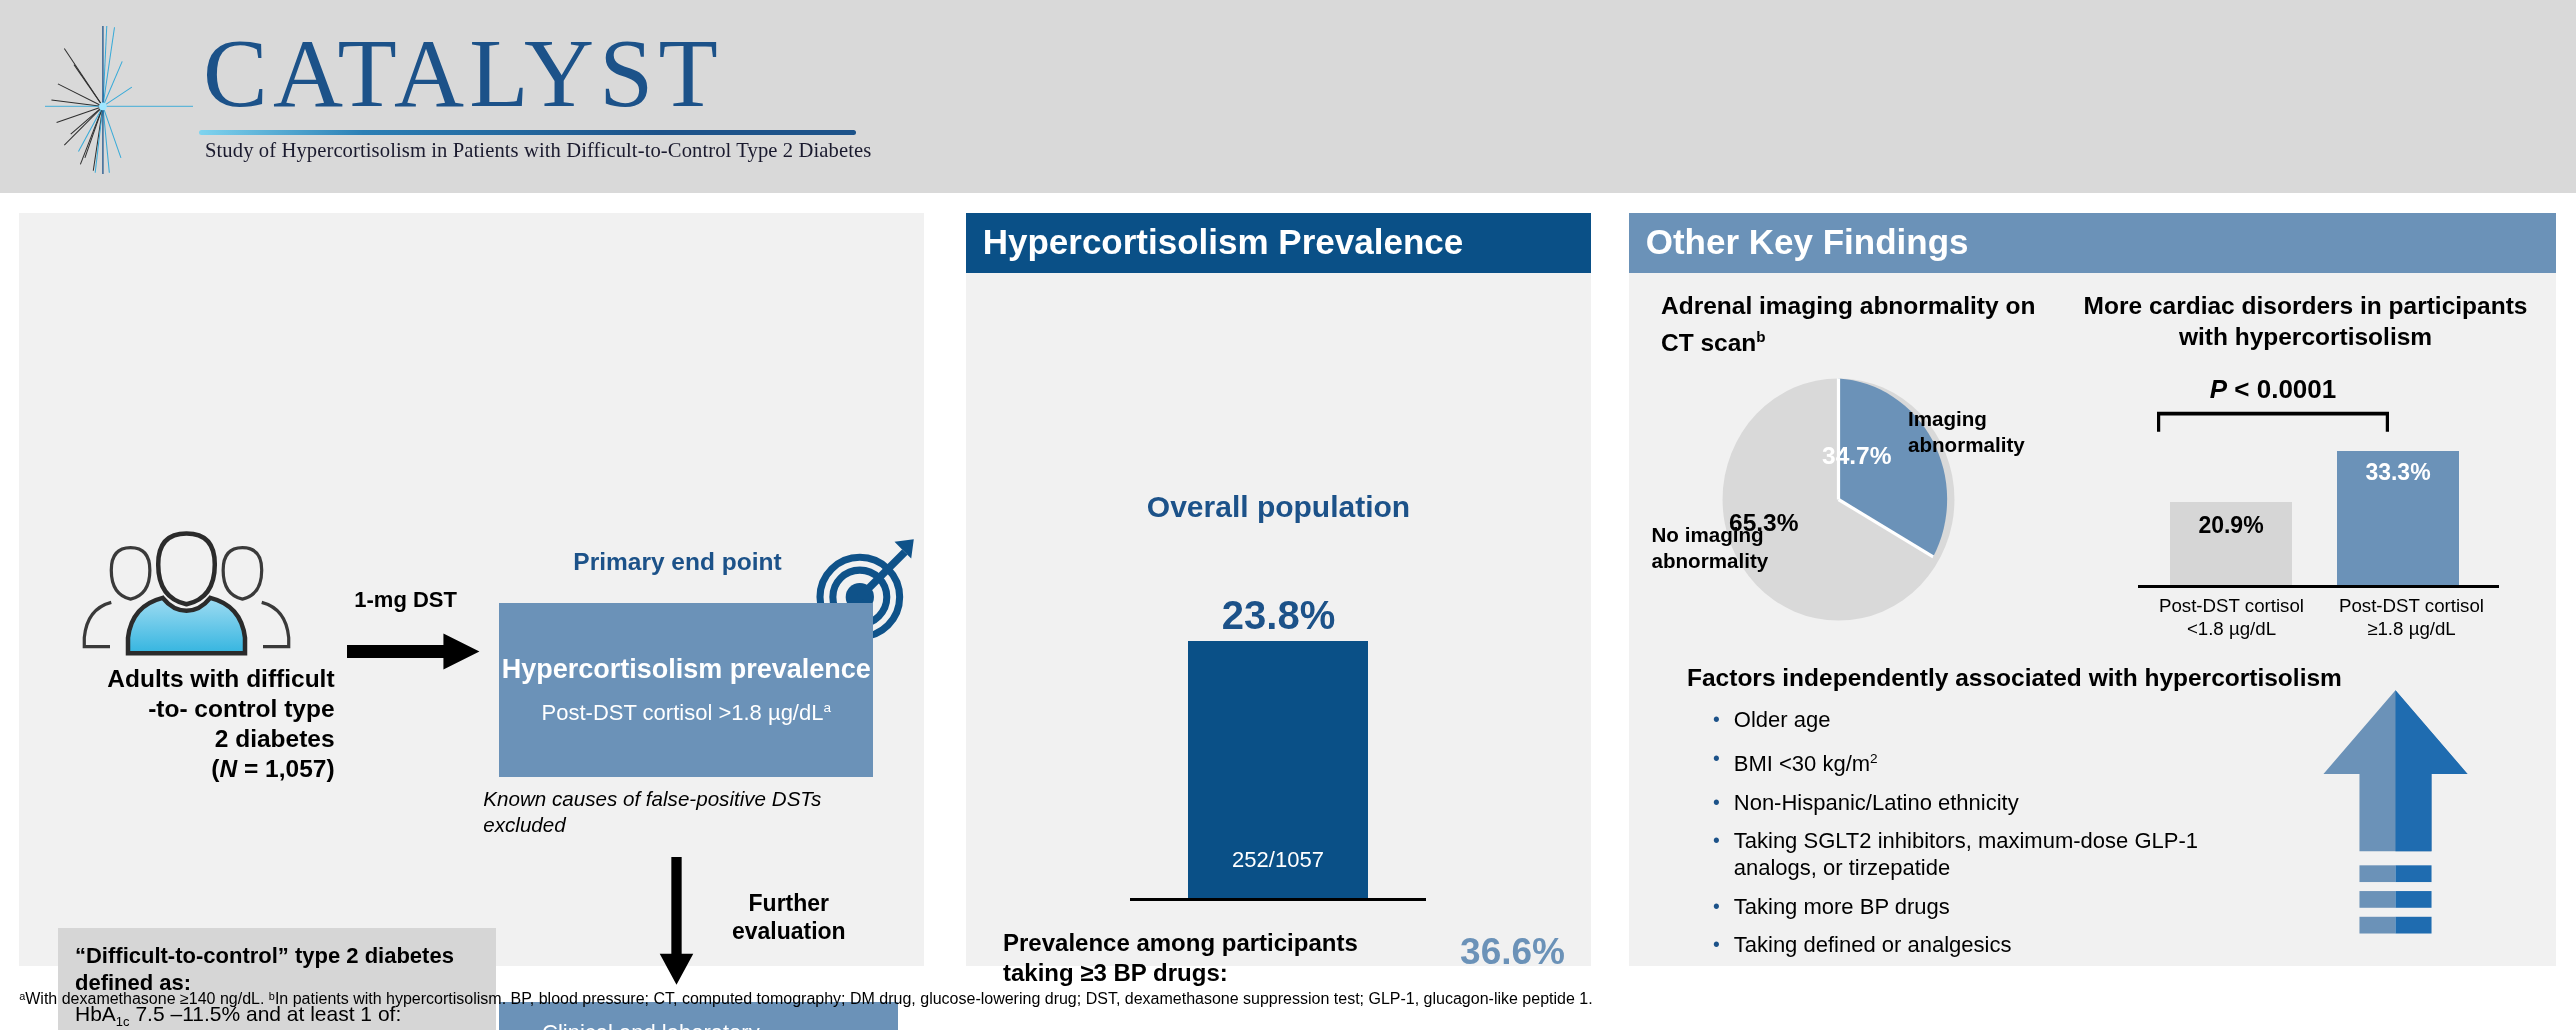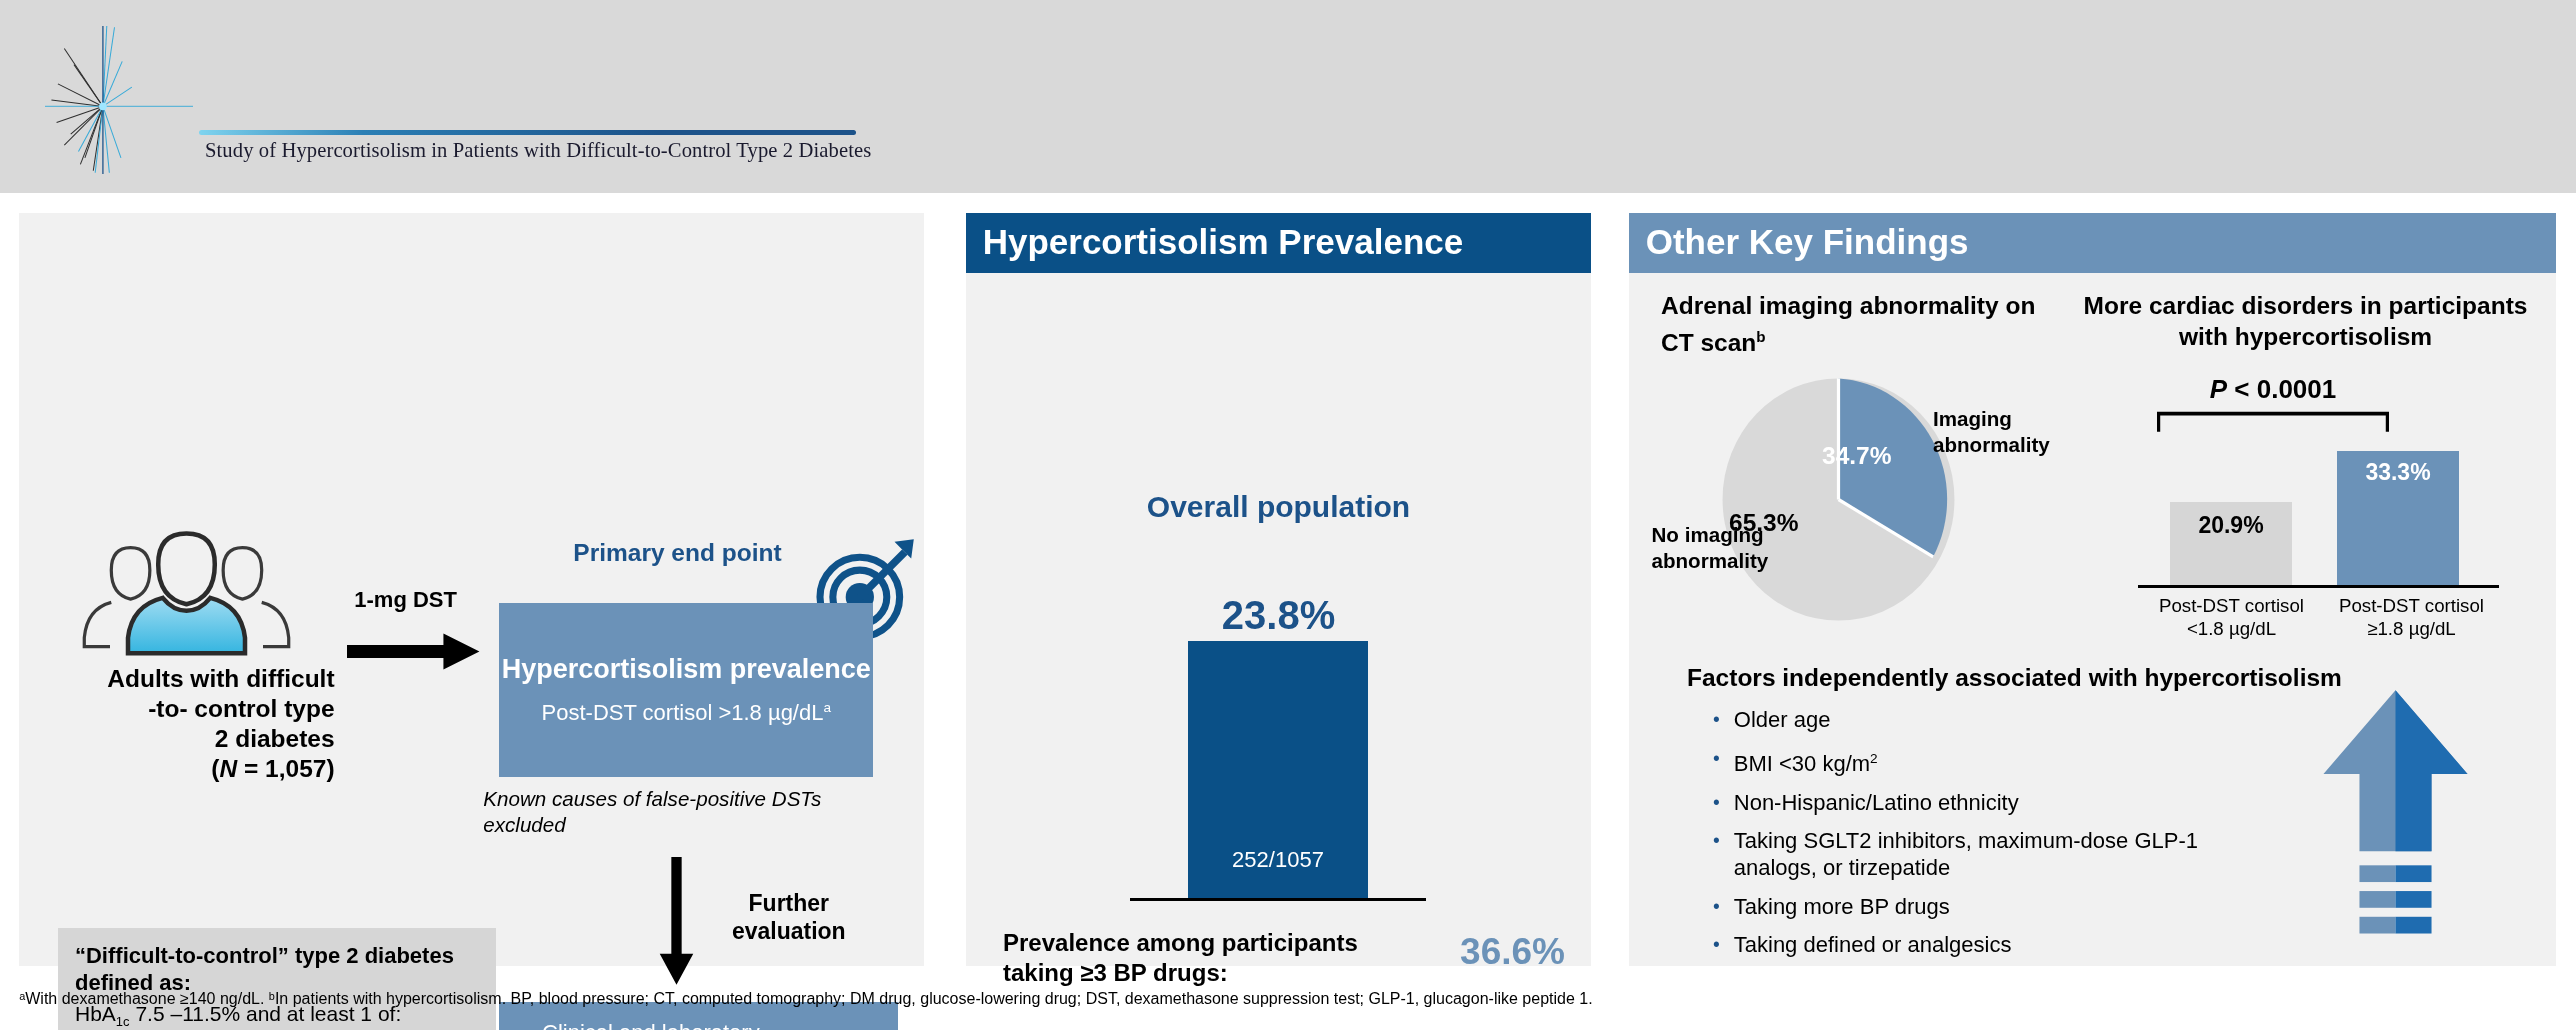--- a/index.html
+++ b/index.html
@@ -58,21 +58,21 @@
   .people-icon{position:absolute;left:61px;top:309px;width:213px;height:135px;}
   .p1-adults{
     position:absolute;left:19.3px;top:451px;width:296px;
     text-align:right;font-size:24.5px;line-height:30px;font-weight:bold;color:#000;
   }
   .dst-label{
     position:absolute;left:335px;top:374px;font-size:22px;font-weight:bold;color:#000;
   }
   .arrow-h{position:absolute;left:328px;top:419px;width:135px;height:39px;}
   .primary-ep{
-    position:absolute;left:554px;top:326px;
+    position:absolute;left:554px;top:335px;
     font-size:24.5px;font-weight:bold;color:#1c5289;text-align:right;
   }
   .target-icon{position:absolute;left:792px;top:325px;width:106px;height:106px;}
   .hc-box{
     position:absolute;left:480px;top:390px;width:374px;height:174px;
     background:#6b92b8;color:#fff;text-align:center;
     display:flex;flex-direction:column;justify-content:center;gap:10.3px;
   }
   .hc-box-title{font-size:27px;line-height:32px;font-weight:bold;}
   .hc-box-sub{font-size:22px;line-height:26px;font-weight:normal;}
@@ -134,21 +134,21 @@
   .p3-h-left{
     position:absolute;left:32px;top:77px;width:393px;
     font-size:24.5px;line-height:31px;font-weight:bold;color:#000;
   }
   .p3-h-right{
     position:absolute;left:438px;top:77px;width:477px;text-align:center;
     font-size:24.5px;line-height:31px;font-weight:bold;color:#000;
   }
   .pie-wrap{position:absolute;left:71px;top:164px;width:277px;height:245px;}
   .pie-lbl-img{
-    position:absolute;left:304px;top:193px;width:174px;
+    position:absolute;left:279px;top:193px;width:174px;
     font-size:20.6px;line-height:26px;font-weight:bold;color:#000;
   }
   .pie-lbl-no{
     position:absolute;left:22.5px;top:309px;width:142px;
     font-size:20.6px;line-height:26px;font-weight:bold;color:#000;
   }
   .pie-val-34{
     position:absolute;left:193px;top:229px;font-size:24.5px;font-weight:bold;color:#fff;
   }
   .pie-val-65{
@@ -210,20 +210,21 @@
           <line x1="90" y1="125" x2="135" y2="95"></line>
         <line x1="90" y1="125" x2="100" y2="228"></line>
           <line x1="90" y1="125" x2="78" y2="228"></line>
         <line x1="90" y1="125" x2="118" y2="205"></line>
           <line x1="90" y1="125" x2="52" y2="195"></line>
       </g>
       <line x1="90" y1="0" x2="90" y2="230" stroke="#1c5289" stroke-width="2"></line>
       <line x1="0" y1="125" x2="230" y2="125" stroke="#2fa8d8" stroke-width="2" opacity="0.7"></line>
       <circle cx="90" cy="125" r="6" fill="#9fe6ff"></circle>
     </svg>
+    <div class="logo-word">CATALYST</div>
     <div class="logo-rule"></div>
     <div class="logo-sub">Study of Hypercortisolism in Patients with Difficult-to-Control Type 2 Diabetes</div>
   </div>
 </div>
 
 <div class="panel" id="panel1">
 
   <svg class="people-icon" viewBox="0 0 330 210">
     <g fill="none" stroke="#3a3a3a" stroke-width="5">
       <path d="M78 40 q-30 0 -30 35 q0 38 30 45 q30 -7 30 -45 q0 -35 -30 -35z"></path>

